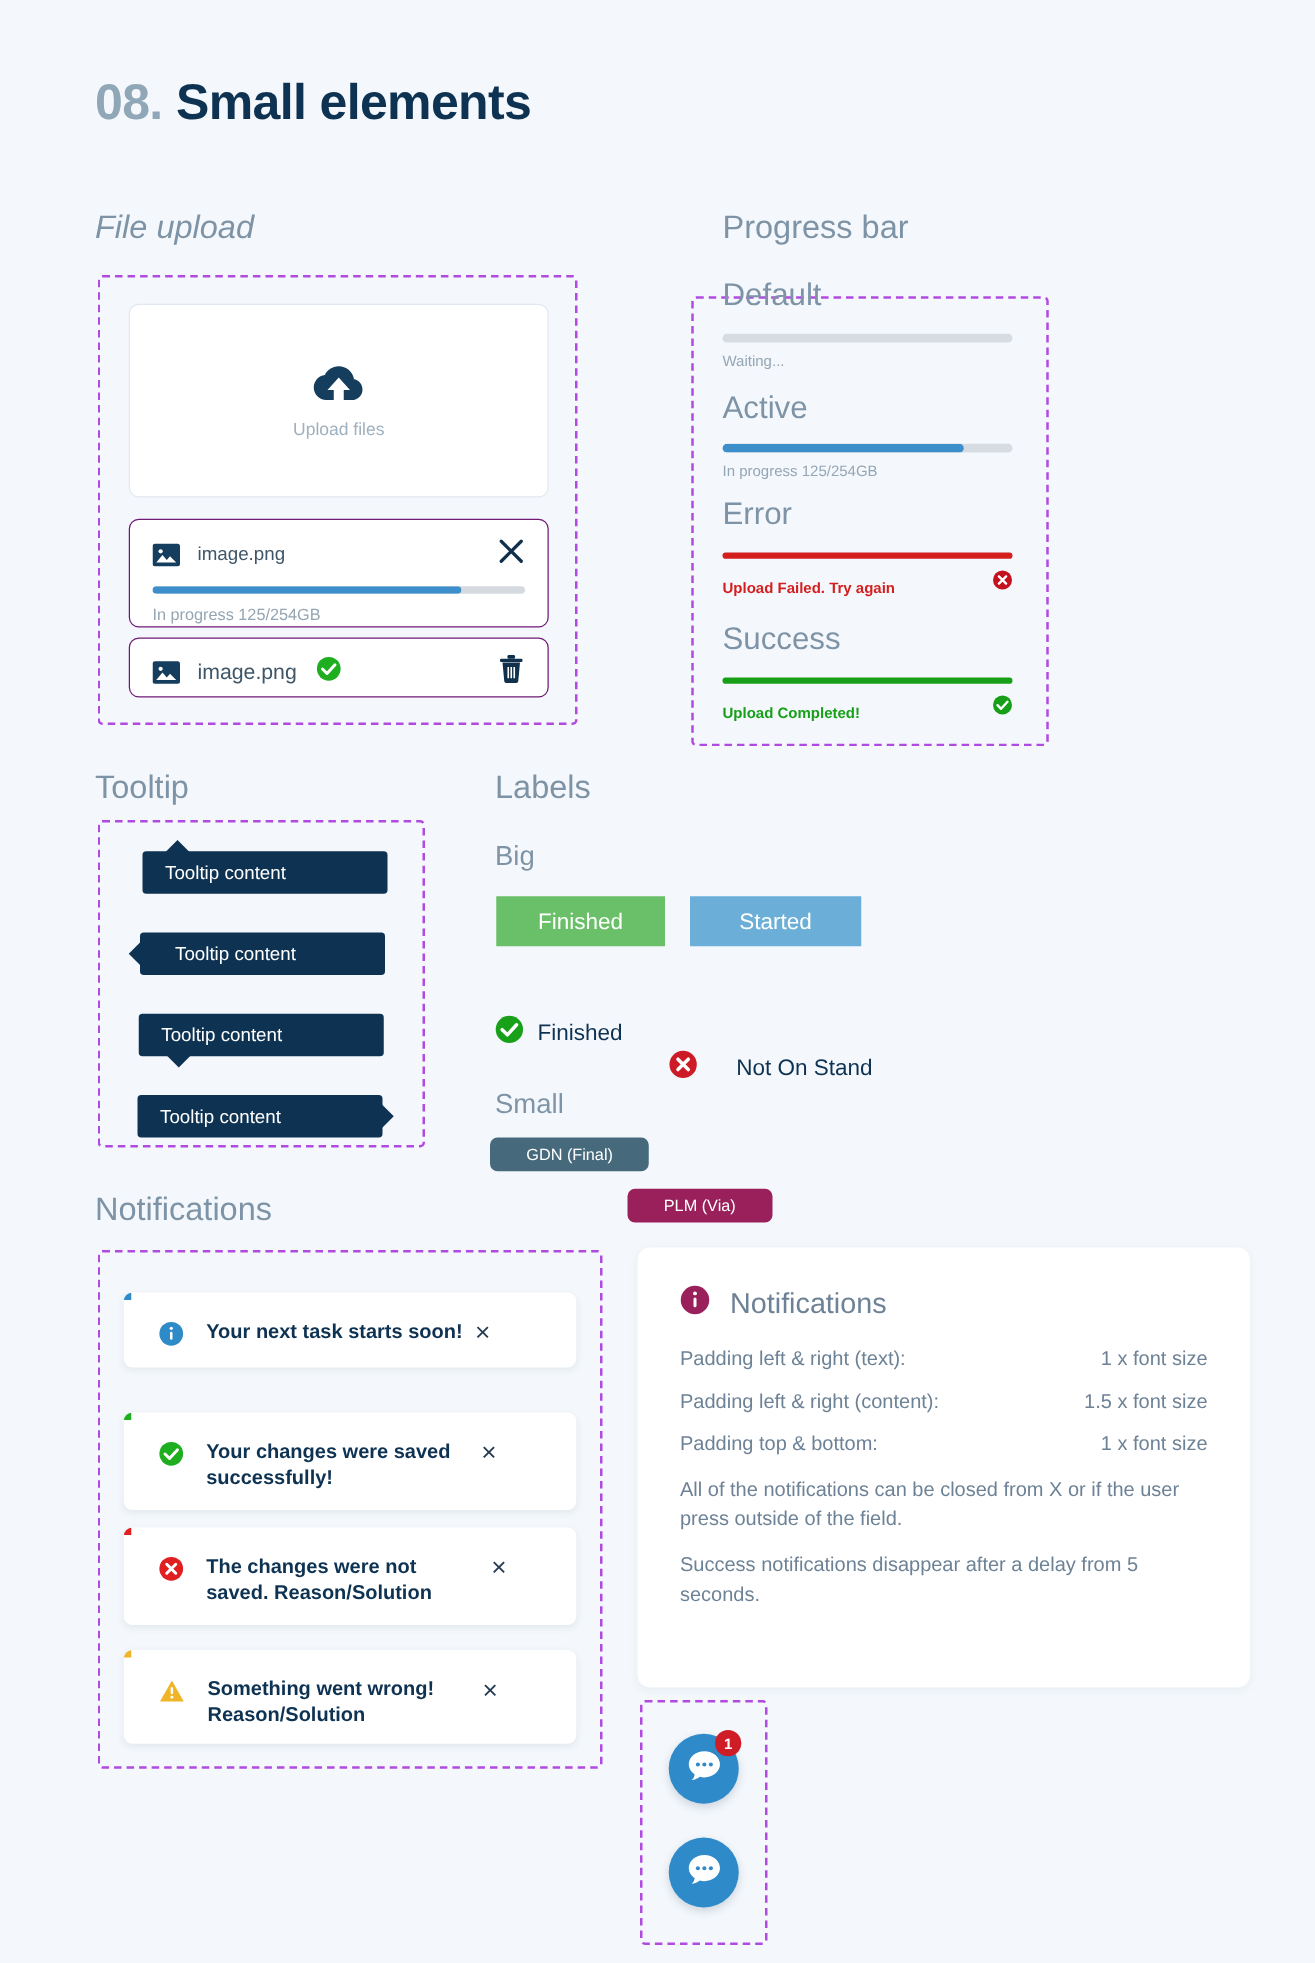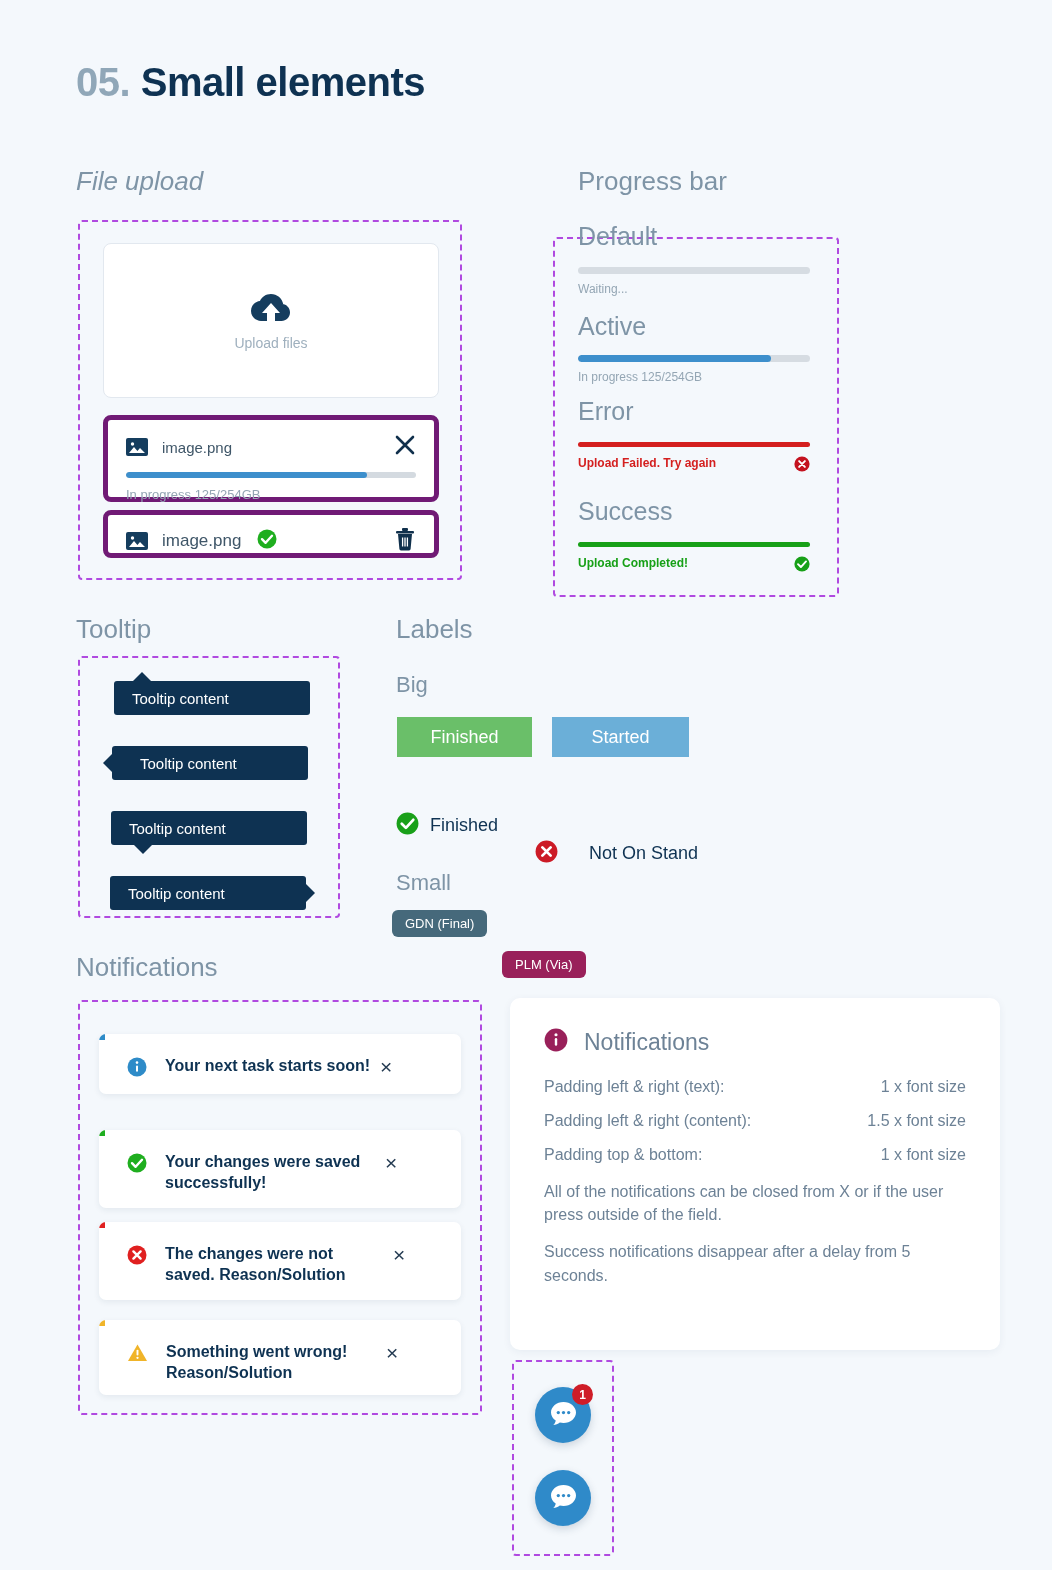--- a/index.html
+++ b/index.html
@@ -46,21 +46,21 @@
     border-radius: 8px;
     display: flex; flex-direction: column;
     align-items: center; justify-content: center;
   }
   .dropzone .cloud { margin-bottom: 6px; }
   .dropzone-label { font-size: 14px; color: #9fb0be; }
 
   .file-row {
     position: absolute;
     background: #ffffff;
-    border: 5px solid #701a75;
+    border: 1px solid #701a75;
     border-radius: 8px;
     padding: 14px 18px;
   }
   .file-top { display: flex; align-items: center; }
   .file-ico { width: 22px; height: 22px; flex: 0 0 auto; }
   .file-name { font-size: 15px; color: #3f5668; margin-left: 14px; }
   .file-x { margin-left: auto; cursor: pointer; }
   .file-trash { margin-left: auto; cursor: pointer; }
   .file-bar-track {
     height: 6px; border-radius: 3px; background: #d4dae0;
@@ -76,21 +76,21 @@
   }
   .pb-track {
     width: 232px; height: 7px; border-radius: 4px;
     background: #d6dce2; overflow: hidden;
   }
   .pb-fill { height: 100%; border-radius: 4px; }
   .pb-solid { width: 232px; height: 5px; border-radius: 3px; }
   .pb-caption { font-size: 12px; color: #94a6b4; }
   .pb-caption.err { color: #d41f1f; font-weight: 700; }
   .pb-caption.ok  { color: #17a017; font-weight: 700; }
-  .pb-caprow { display: flex; align-items: flex-start; width: 232px; }
+  .pb-caprow { display: flex; align-items: flex-end; width: 232px; }
   .pb-caprow .sp { margin-left: auto; }
 
   
   .tooltip {
     position: absolute;
     background: #0e3252;
     color: #ffffff;
     font-size: 15px;
     border-radius: 3px;
     display: flex; align-items: center;
@@ -128,21 +128,21 @@
     color: #ffffff; font-size: 18px;
   }
   .status-line { position: absolute; display: flex; align-items: center; }
   .status-line .txt {
     font-size: 18px; color: #0e3252; margin-left: 11px;
   }
   .small-badge {
     position: absolute;
     display: flex; align-items: flex-end; justify-content: center;
     color: #ffffff; font-size: 13px;
-    border-radius: 6px; padding: 6px 13px;
+    border-radius: 6px; padding: 6px 29px;
   }
 
   
   .notif {
     position: absolute;
     background: #ffffff;
     border-radius: 7px;
     box-shadow: 0 2px 6px rgba(20,50,80,0.08);
     display: flex; align-items: flex-start;
     overflow: hidden;
@@ -200,21 +200,21 @@
     font-size: 12px; font-weight: 700;
     display: flex; align-items: center; justify-content: center;
   }
 </style>
 </head>
 <body>
 
 <div class="page">
 
   <div class="page-title">
-    <span class="title-num">05.</span>
+    <span class="title-num">08.</span>
     <span>Small elements</span>
   </div>
 
   <div class="section-h" style="left:76px; top:166px;font-style:italic;">File upload</div>
   <div class="section-h" style="left:578px; top:166px;">Progress bar</div>
   <div class="section-h" style="left:76px; top:614px;">Tooltip</div>
   <div class="section-h" style="left:396px; top:614px;">Labels</div>
   <div class="section-h" style="left:76px; top:952px;">Notifications</div>
 
   <div class="dashed" style="left:78px; top:220px; width:384px; height:360px;"></div>

